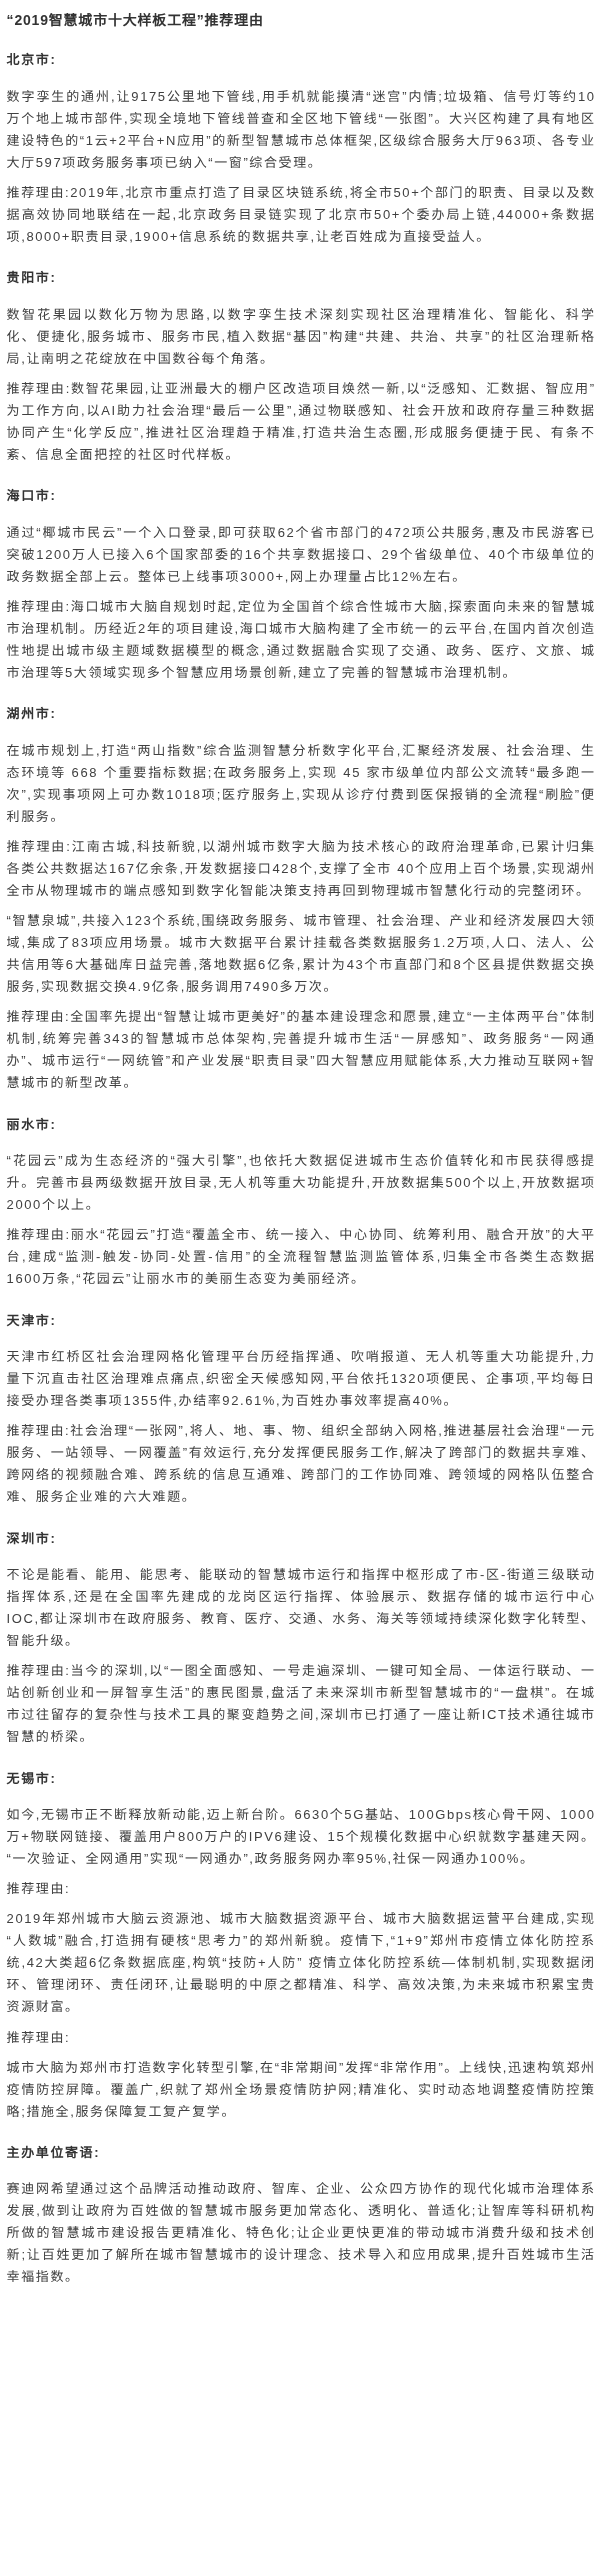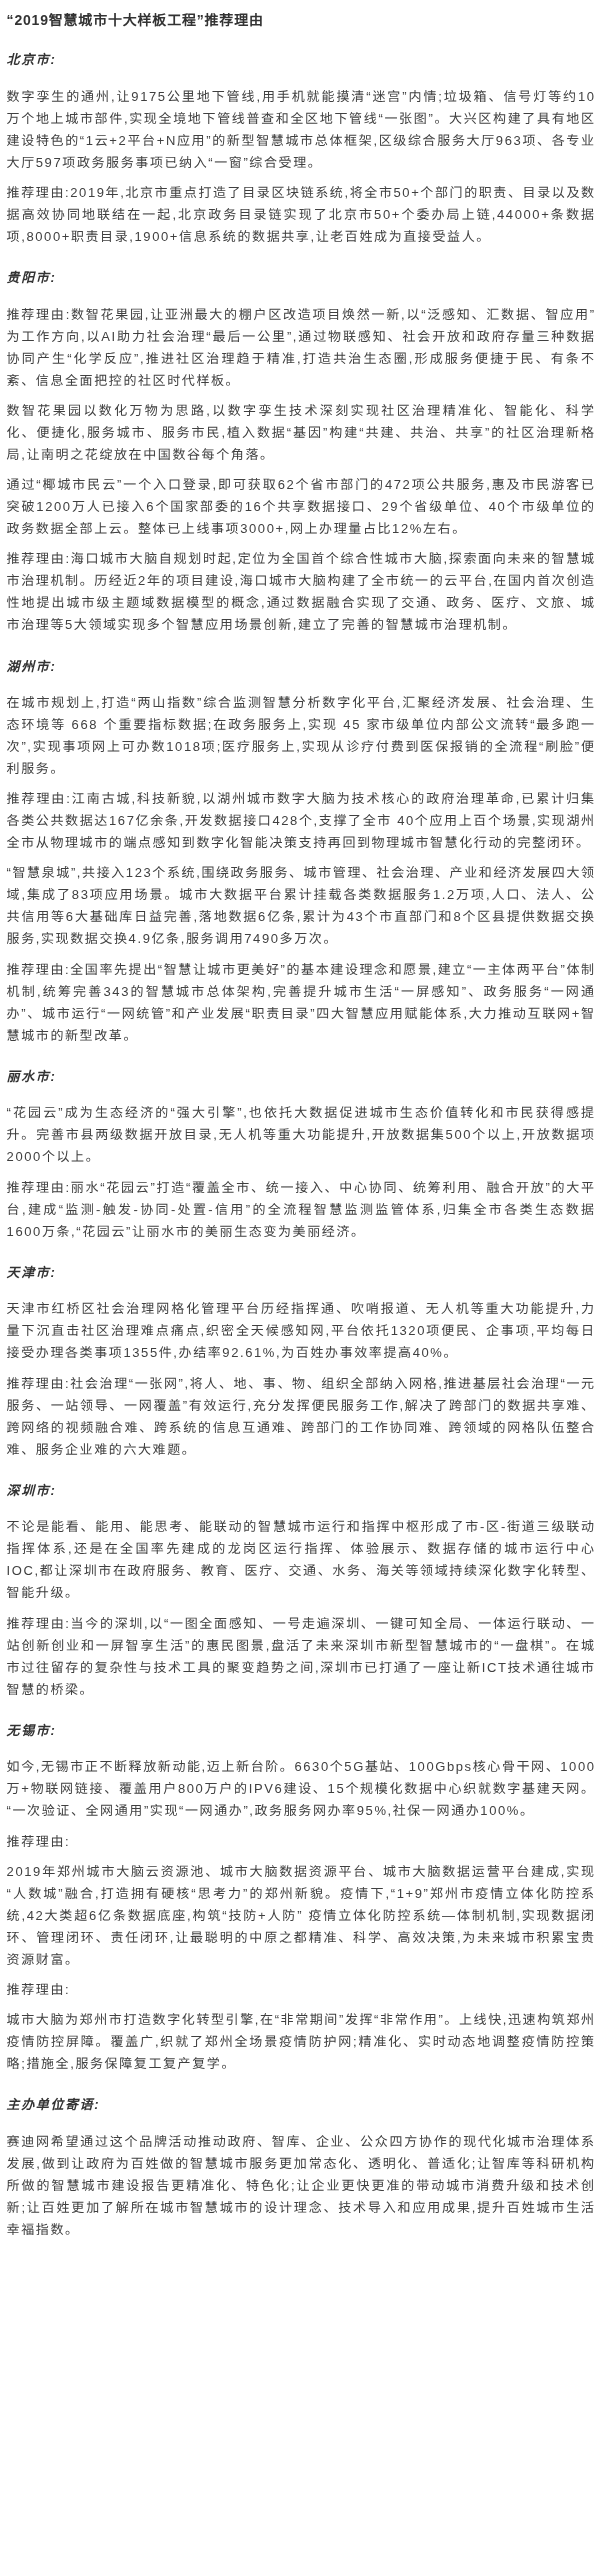--- a/index.html
+++ b/index.html
@@ -25,21 +25,20 @@
     color: #333333;
     letter-spacing: 0.8px;
     margin: 0 0 16px 0;
   }
   section.city-section h2 {
     font-size: 13px;
     line-height: 18px;
     font-weight: bold;
     color: #333333;
     margin: 21.4px 0 16.4px 0;
-    font-style: italic;
   }
   section.city-section p {
     margin: 0 0 8.2px 0;
   }
   
   #sections section.city-section:last-child {
   }
 </style>
 </head>
 <body>
@@ -47,24 +46,25 @@
 <article>
   <h1 class="page-title">“2019智慧城市十大样板工程”推荐理由</h1>
   <div id="sections">
       <section class="city-section">
         <h2>北京市:</h2>
         <p>数字孪生的通州,让9175公里地下管线,用手机就能摸清“迷宫”内情;垃圾箱、信号灯等约10万个地上城市部件,实现全境地下管线普查和全区地下管线“一张图”。大兴区构建了具有地区建设特色的“1云+2平台+N应用”的新型智慧城市总体框架,区级综合服务大厅963项、各专业大厅597项政务服务事项已纳入“一窗”综合受理。</p>
         <p>推荐理由:2019年,北京市重点打造了目录区块链系统,将全市50+个部门的职责、目录以及数据高效协同地联结在一起,北京政务目录链实现了北京市50+个委办局上链,44000+条数据项,8000+职责目录,1900+信息系统的数据共享,让老百姓成为直接受益人。</p>
       </section>
       <section class="city-section">
         <h2>贵阳市:</h2>
+        <p>数智花果园以数化万物为思路,以数字孪生技术深刻实现社区治理精准化、智能化、科学化、便捷化,服务城市、服务市民,植入数据“基因”构建“共建、共治、共享”的社区治理新格局,让南明之花绽放在中国数谷每个角落。</p>
         <p>推荐理由:数智花果园,让亚洲最大的棚户区改造项目焕然一新,以“泛感知、汇数据、智应用”为工作方向,以AI助力社会治理“最后一公里”,通过物联感知、社会开放和政府存量三种数据协同产生“化学反应”,推进社区治理趋于精准,打造共治生态圈,形成服务便捷于民、有条不紊、信息全面把控的社区时代样板。</p>
-        <p>数智花果园以数化万物为思路,以数字孪生技术深刻实现社区治理精准化、智能化、科学化、便捷化,服务城市、服务市民,植入数据“基因”构建“共建、共治、共享”的社区治理新格局,让南明之花绽放在中国数谷每个角落。</p>
       </section>
       <section class="city-section">
+        <h2>海口市:</h2>
         <p>通过“椰城市民云”一个入口登录,即可获取62个省市部门的472项公共服务,惠及市民游客已突破1200万人已接入6个国家部委的16个共享数据接口、29个省级单位、40个市级单位的政务数据全部上云。整体已上线事项3000+,网上办理量占比12%左右。</p>
         <p>推荐理由:海口城市大脑自规划时起,定位为全国首个综合性城市大脑,探索面向未来的智慧城市治理机制。历经近2年的项目建设,海口城市大脑构建了全市统一的云平台,在国内首次创造性地提出城市级主题域数据模型的概念,通过数据融合实现了交通、政务、医疗、文旅、城市治理等5大领域实现多个智慧应用场景创新,建立了完善的智慧城市治理机制。</p>
       </section>
       <section class="city-section">
         <h2>湖州市:</h2>
         <p>在城市规划上,打造“两山指数”综合监测智慧分析数字化平台,汇聚经济发展、社会治理、生态环境等 668 个重要指标数据;在政务服务上,实现 45 家市级单位内部公文流转“最多跑一次”,实现事项网上可办数1018项;医疗服务上,实现从诊疗付费到医保报销的全流程“刷脸”便利服务。</p>
         <p>推荐理由:江南古城,科技新貌,以湖州城市数字大脑为技术核心的政府治理革命,已累计归集各类公共数据达167亿余条,开发数据接口428个,支撑了全市 40个应用上百个场景,实现湖州全市从物理城市的端点感知到数字化智能决策支持再回到物理城市智慧化行动的完整闭环。</p>
       </section>
       <section class="city-section">
         <p>“智慧泉城”,共接入123个系统,围绕政务服务、城市管理、社会治理、产业和经济发展四大领域,集成了83项应用场景。城市大数据平台累计挂载各类数据服务1.2万项,人口、法人、公共信用等6大基础库日益完善,落地数据6亿条,累计为43个市直部门和8个区县提供数据交换服务,实现数据交换4.9亿条,服务调用7490多万次。</p>

